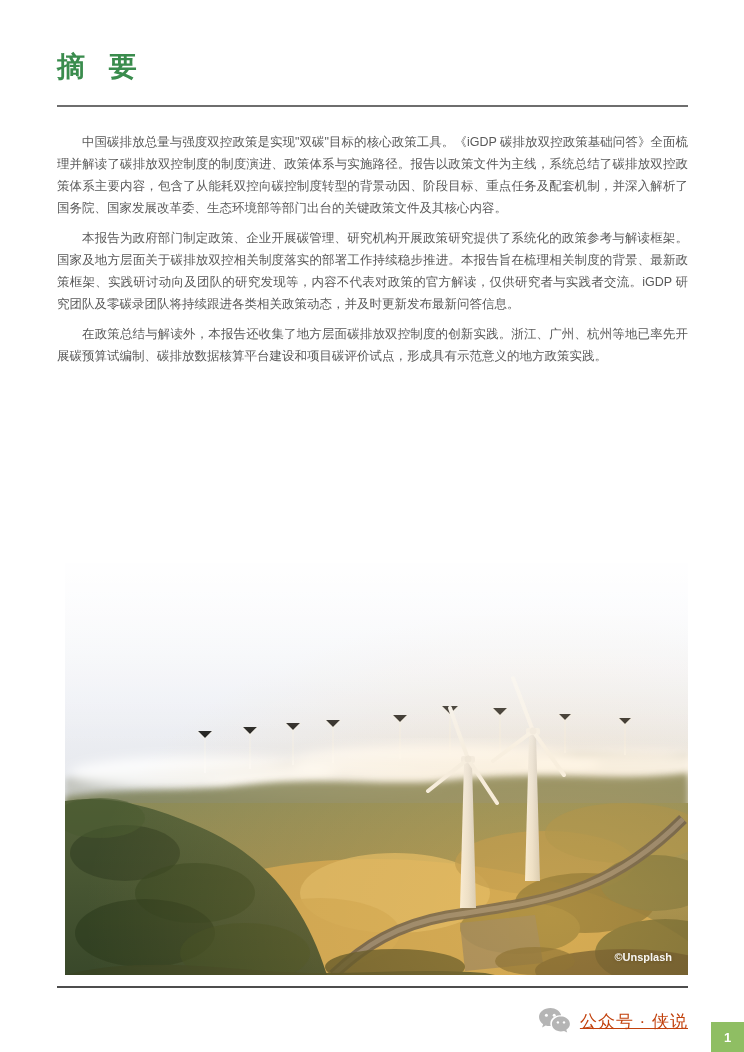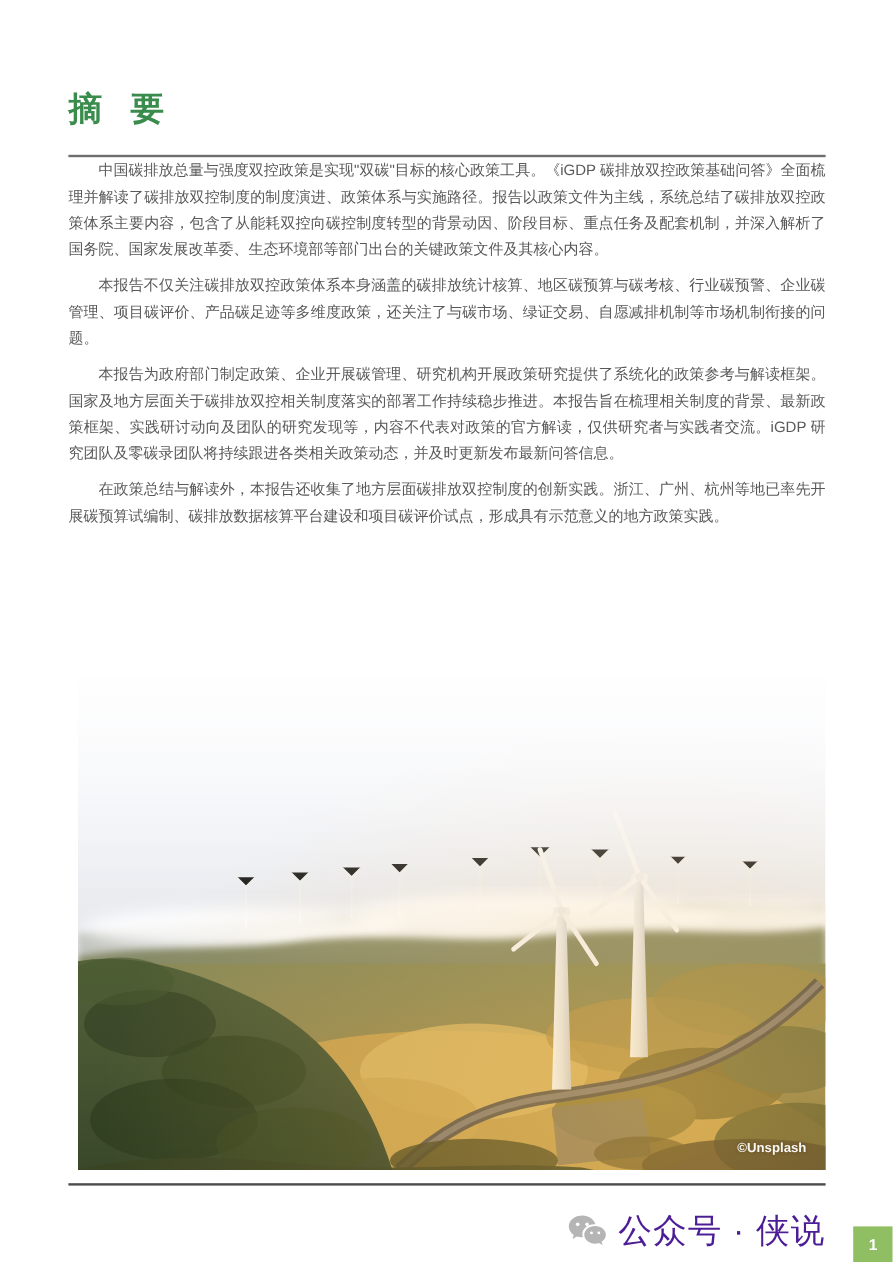--- a/index.html
+++ b/index.html
@@ -21,21 +21,20 @@
     left: 57px;
     right: 56px;
   }
   .page-title {
     font-size: 28px;
     font-weight: bold;
     color: #3a8c4d;
     line-height: 1.1;
     word-spacing: 14px;
     letter-spacing: 1px;
-    margin-top: 24px;
   }
   .title-rule {
     margin-top: 22px;
     height: 2px;
     background: #6e6e6e;
   }
 
   .abstract {
     position: absolute;
     top: 131px;
@@ -81,23 +80,24 @@
   .footer {
     position: absolute;
     top: 1007px;
     right: 56px;
     display: flex;
     align-items: center;
     gap: 8px;
   }
   .wechat-icon { display: inline-flex; }
   .wechat-label {
-    font-size: 28px;
-    color: #4c1d95;
+    font-size: 17px;
+    color: #c2410c;
     letter-spacing: 1px;
+    text-decoration: underline;
   }
   .page-badge {
     position: absolute;
     right: 0;
     bottom: 0;
     width: 33px;
     height: 30px;
     background: #8fbe63;
     color: #ffffff;
     font-size: 13px;
@@ -112,21 +112,20 @@
 
 <div class="page">
 
   <div class="title-block">
     <h1 class="page-title">摘 要</h1>
     <div class="title-rule"></div>
   </div>
 
   <div class="abstract">
     <p>中国碳排放总量与强度双控政策是实现"双碳"目标的核心政策工具。《iGDP 碳排放双控政策基础问答》全面梳理并解读了碳排放双控制度的制度演进、政策体系与实施路径。报告以政策文件为主线，系统总结了碳排放双控政策体系主要内容，包含了从能耗双控向碳控制度转型的背景动因、阶段目标、重点任务及配套机制，并深入解析了国务院、国家发展改革委、生态环境部等部门出台的关键政策文件及其核心内容。</p>
-    <p>本报告不仅关注碳排放双控政策体系本身涵盖的碳排放统计核算、地区碳预算与碳考核、行业碳预警、企业碳管理、项目碳评价、产品碳足迹等多维度政策，还关注了与碳市场、绿证交易、自愿减排机制等市场机制衔接的问题。</p>
     <p>本报告为政府部门制定政策、企业开展碳管理、研究机构开展政策研究提供了系统化的政策参考与解读框架。国家及地方层面关于碳排放双控相关制度落实的部署工作持续稳步推进。本报告旨在梳理相关制度的背景、最新政策框架、实践研讨动向及团队的研究发现等，内容不代表对政策的官方解读，仅供研究者与实践者交流。iGDP 研究团队及零碳录团队将持续跟进各类相关政策动态，并及时更新发布最新问答信息。</p>
     <p>在政策总结与解读外，本报告还收集了地方层面碳排放双控制度的创新实践。浙江、广州、杭州等地已率先开展碳预算试编制、碳排放数据核算平台建设和项目碳评价试点，形成具有示范意义的地方政策实践。</p>
   </div>
 
   <div class="photo">
     <svg viewBox="0 0 623 412" preserveAspectRatio="none">
       <defs>
         <linearGradient id="sky" x1="0" y1="0" x2="0" y2="1">
           <stop offset="0" stop-color="#fdfdfe"></stop>
           <stop offset="0.55" stop-color="#eef0f5"></stop>

